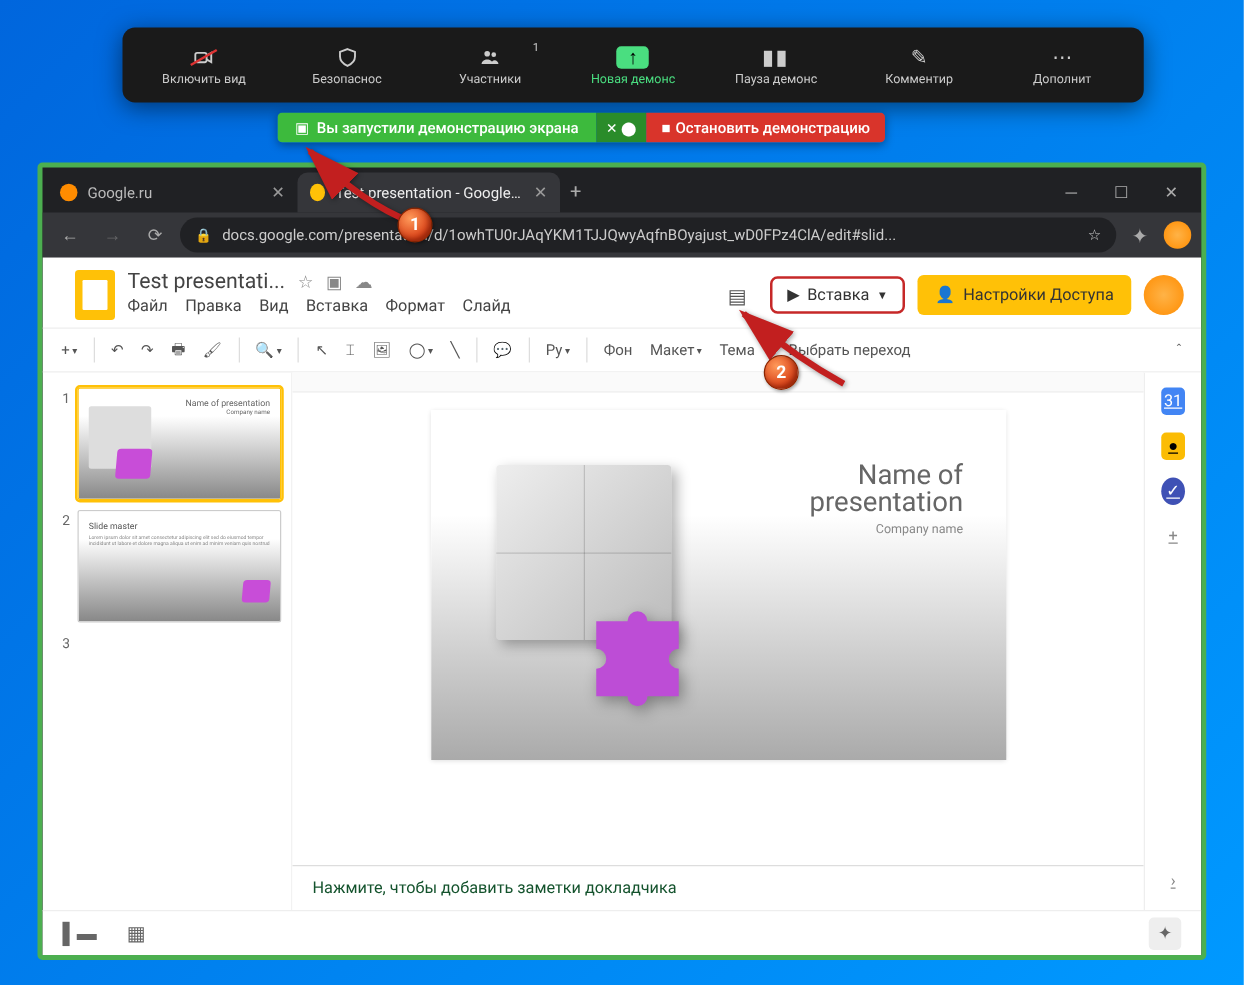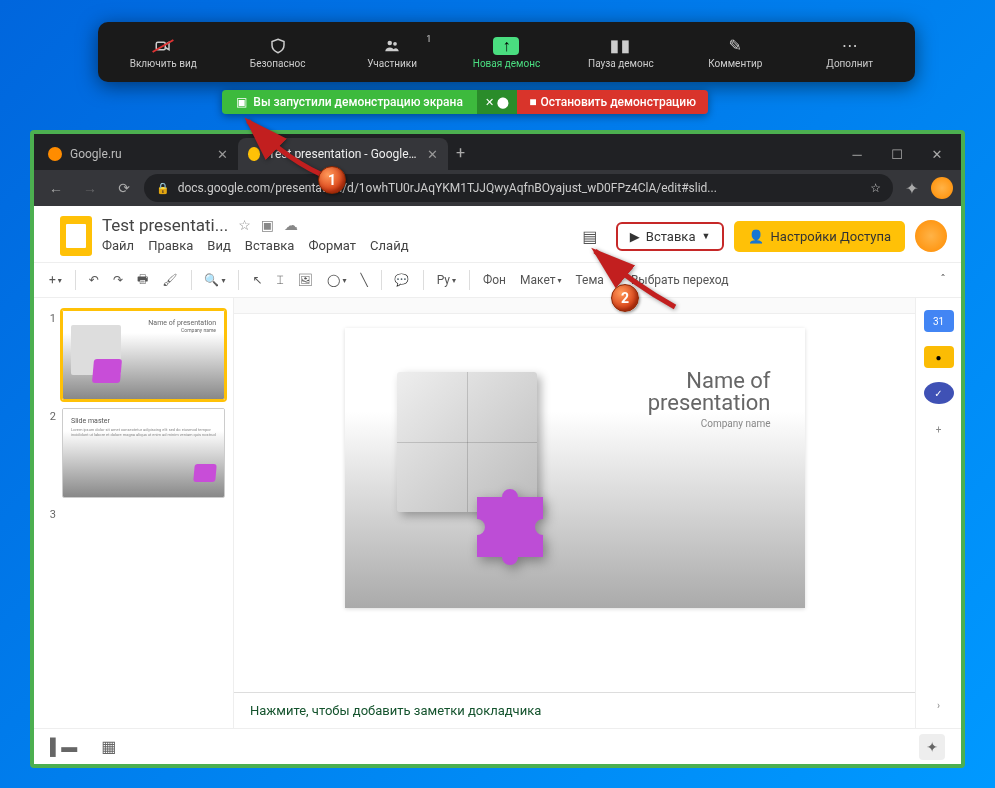--- a/index.html
+++ b/index.html
@@ -84,21 +84,21 @@
 .slide .stitle .l2 { font-size:10px; color:#888; margin-top:4px; }
 .puzzle { position:absolute; left:52px; top:44px; width:180px; height:180px; }
 .puzzle .wall { position:absolute; left:0; top:0; width:140px; height:140px; background:linear-gradient(135deg,#eee,#bbb); border-radius:3px; box-shadow:4px 4px 10px rgba(0,0,0,.3); }
 .puzzle .wall::before { content:''; position:absolute; left:0; right:0; top:50%; height:1px; background:rgba(0,0,0,.15); }
 .puzzle .wall::after { content:''; position:absolute; top:0; bottom:0; left:50%; width:1px; background:rgba(0,0,0,.15); }
 .puzzle .piece { position:absolute; left:60px; top:115px; width:100px; height:85px; }
 .puzzle .piece svg { width:100%; height:100%; filter:drop-shadow(3px 4px 6px rgba(0,0,0,.35)); }
 .notes { border-top:1px solid #ddd; padding:10px 16px; font-size:13px; color:#14532d; background:#fff; }
 
 .sidepanel { width:46px; border-left:1px solid #eee; display:flex; flex-direction:column; align-items:center; gap:14px; padding-top:12px; background:#fff; }
-.sidepanel .sp { width:30px; height:22px; border-radius:4px; display:flex; align-items:center; justify-content:center; font-size:10px; }
+.sidepanel .sp { width:19px; height:22px; border-radius:4px; display:flex; align-items:center; justify-content:center; font-size:13px;text-decoration:underline; }
 .sidepanel .chev { margin-top:auto; margin-bottom:12px; color:#888; }
 
 .bottom-bar { height:36px; border-top:1px solid #eee; display:flex; align-items:center; padding:0 16px; gap:24px; color:#666; background:#fff; }
 .explore { margin-left:auto; width:26px; height:26px; background:#eee; border-radius:4px; display:flex; align-items:center; justify-content:center; font-size:14px; }
 
 
 .arrow { position:absolute; pointer-events:none; }
 .arrow svg { filter:drop-shadow(1px 1px 2px rgba(0,0,0,.4)); }
 .marker { position:absolute; width:28px; height:28px; border-radius:50%; background:radial-gradient(circle at 35% 30%,#ff9a5a,#d63a12 70%); border:1px solid #8a2400; display:flex; align-items:center; justify-content:center; color:#fff; font-weight:bold; font-size:14px; box-shadow:inset -2px -2px 4px rgba(0,0,0,.3),1px 1px 3px rgba(0,0,0,.4); pointer-events:none; }
 </style>

